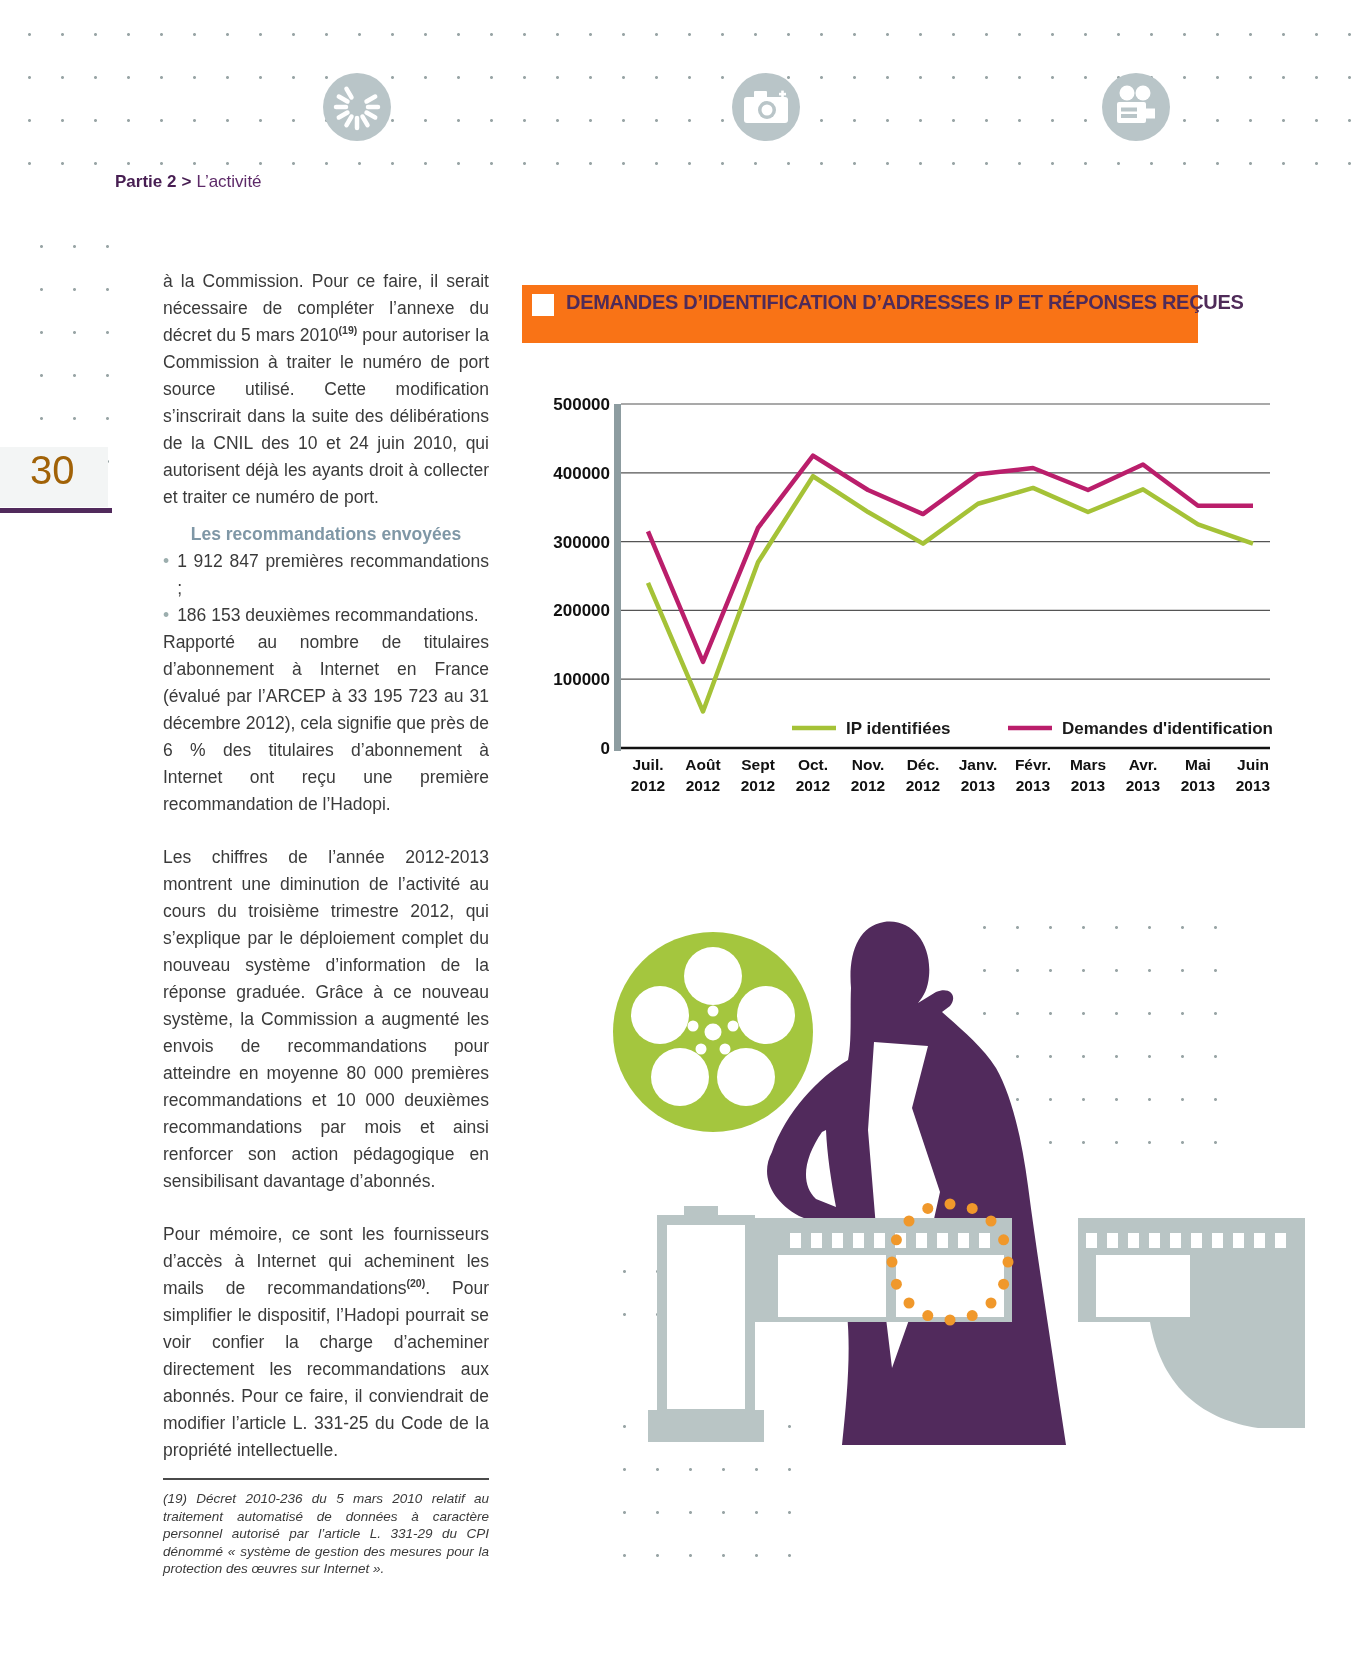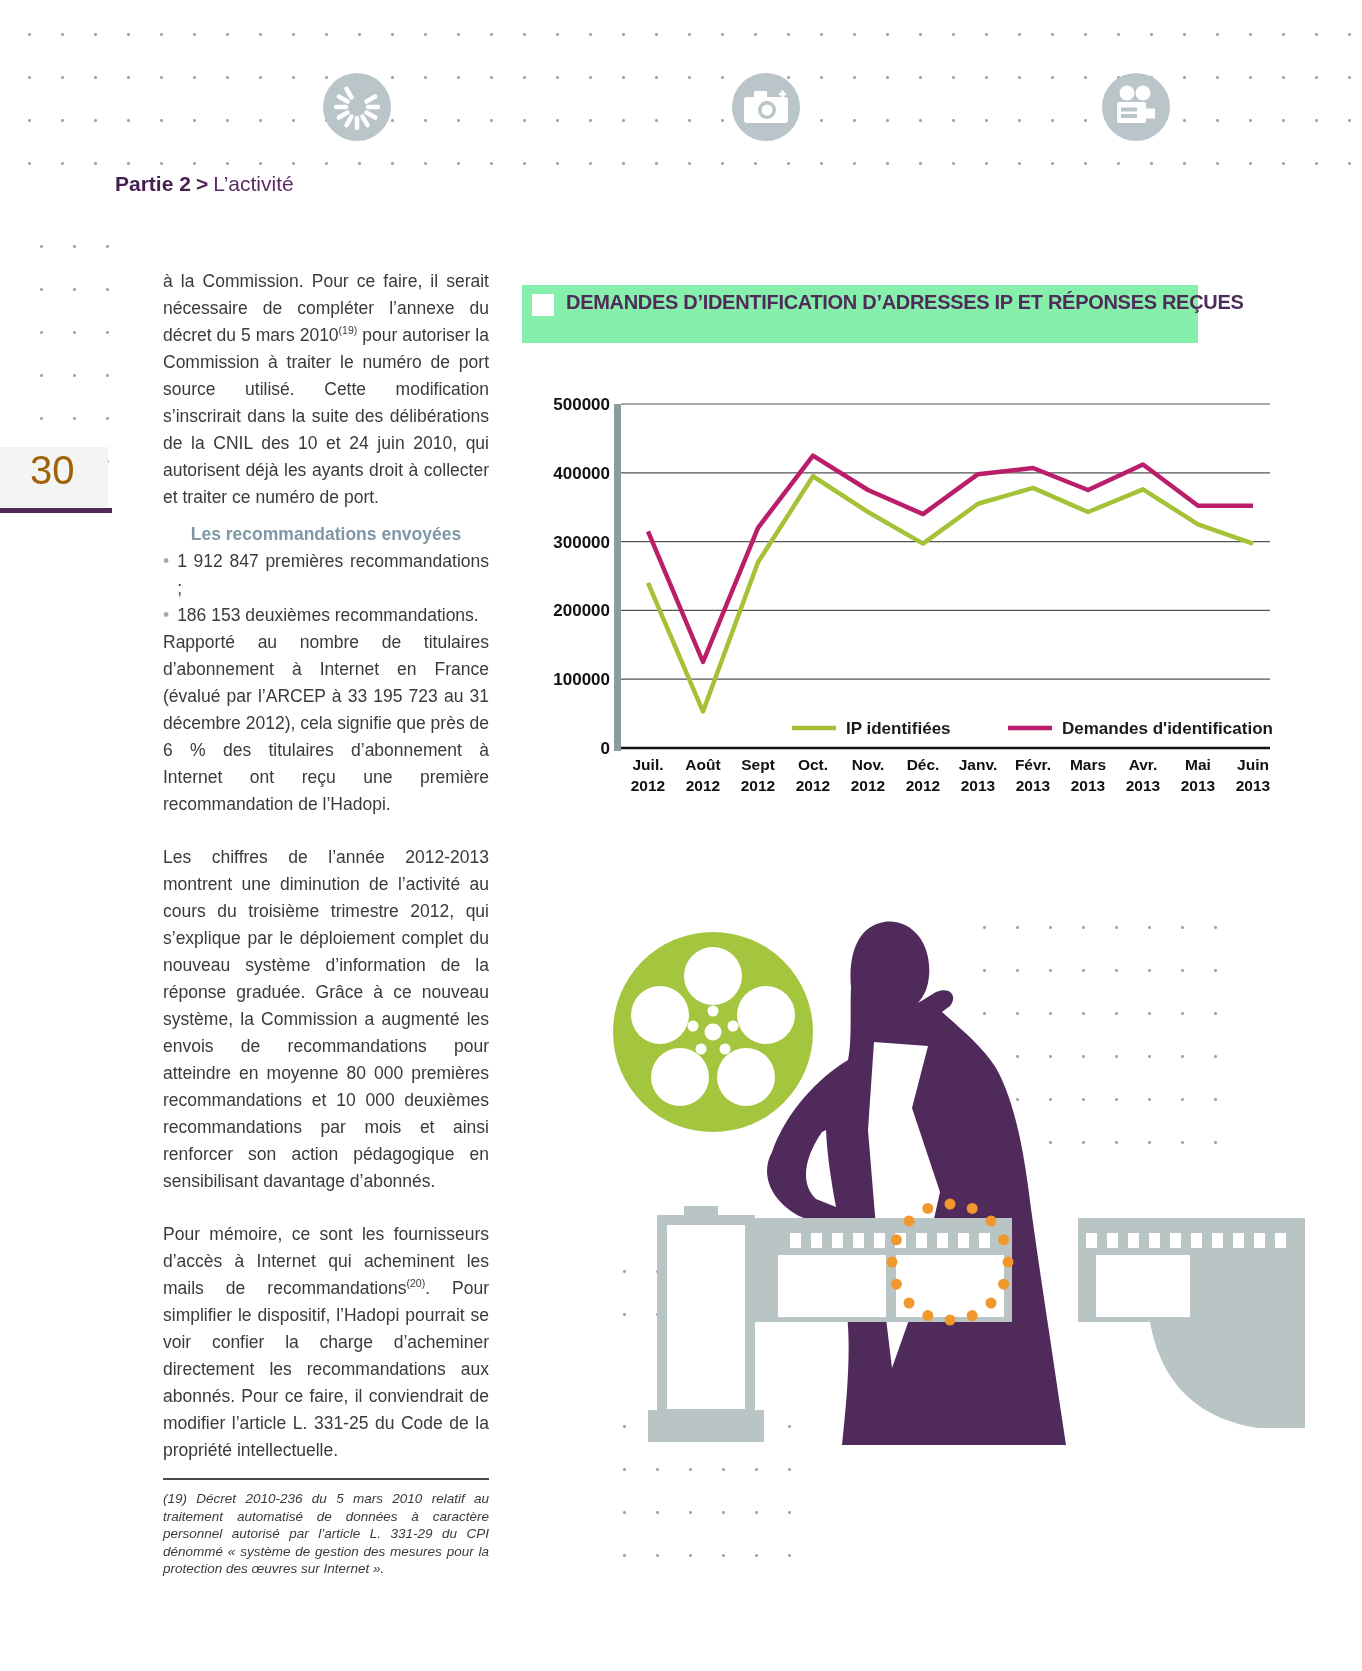--- a/index.html
+++ b/index.html
@@ -2,42 +2,42 @@
 <html><head>
 <meta charset="utf-8">
 <style>
   html,body{margin:0;padding:0;background:#fff;}
   .page{position:relative;width:1362px;height:1671px;background:#fff;overflow:hidden;
         font-family:"Liberation Sans",sans-serif;}
   .dots{position:absolute;pointer-events:none;
         background-image:radial-gradient(circle,#99a5a6 1.2px,rgba(0,0,0,0) 1.7px);
         background-size:33px 43px;background-position:13px 13px;}
   
-  .breadcrumb{position:absolute;left:115px;top:170px;font-size:21px;color:#5d2a68;
+  .breadcrumb{position:absolute;left:115px;top:170px;font-size:17px;color:#5d2a68;
               background:#fff;padding:2px 10px 2px 0;}
   .bc-part{font-weight:bold;color:#471e52;}
   .bc-sep{font-weight:bold;color:#471e52;padding:0 5px;}
   
   .pn-band{position:absolute;left:0;top:447px;width:108px;height:60px;background:#f3f5f5;}
   .pageno{position:absolute;left:30px;top:448px;font-size:40px;color:#a16207;}
   .prule{position:absolute;left:0;top:508px;width:112px;height:5px;background:#512a5c;}
   
   .column{position:absolute;left:163px;top:268px;width:326px;font-size:17.5px;line-height:27px;
           color:#3a3a3a;text-align:justify;}
   .blk{margin:0;}
   .blk.gap{margin-top:26px;}
   .blk.heading{font-weight:bold;color:#7f97a6;margin-top:10px;text-align:center;}
   .blk.bullet{display:flex;}
   .bdot{color:#9caeae;margin-right:8px;flex:0 0 auto;}
-  .column sup{font-size:0.6em;line-height:0;}
+  .column sup{font-size:0.6em;line-height:0;font-weight:bold;}
   .footnotes{margin-top:14px;border-top:2px solid #4a4a4a;padding-top:10px;
              font-style:italic;font-size:13.5px;line-height:17.5px;text-align:justify;}
   .fn{margin-bottom:7px;}
   
-  .band{position:absolute;left:522px;top:285px;width:676px;height:58px;background:#86efac;}
+  .band{position:absolute;left:522px;top:285px;width:676px;height:58px;background:#f97316;}
   .band .sq{position:absolute;left:10px;top:9px;width:22px;height:22px;background:#fff;}
   .band .t{position:absolute;left:44px;top:5px;font-weight:bold;font-size:20px;line-height:24px;
            color:#4f2b59;letter-spacing:-0.3px;white-space:nowrap;}
   .band sup{font-size:0.55em;}
   #chart-svg{position:absolute;left:540px;top:372px;}
   #illu-svg{position:absolute;left:0;top:0;pointer-events:none;}
   .icon-svg{position:absolute;pointer-events:none;}
 </style>
 </head>
 <body>

